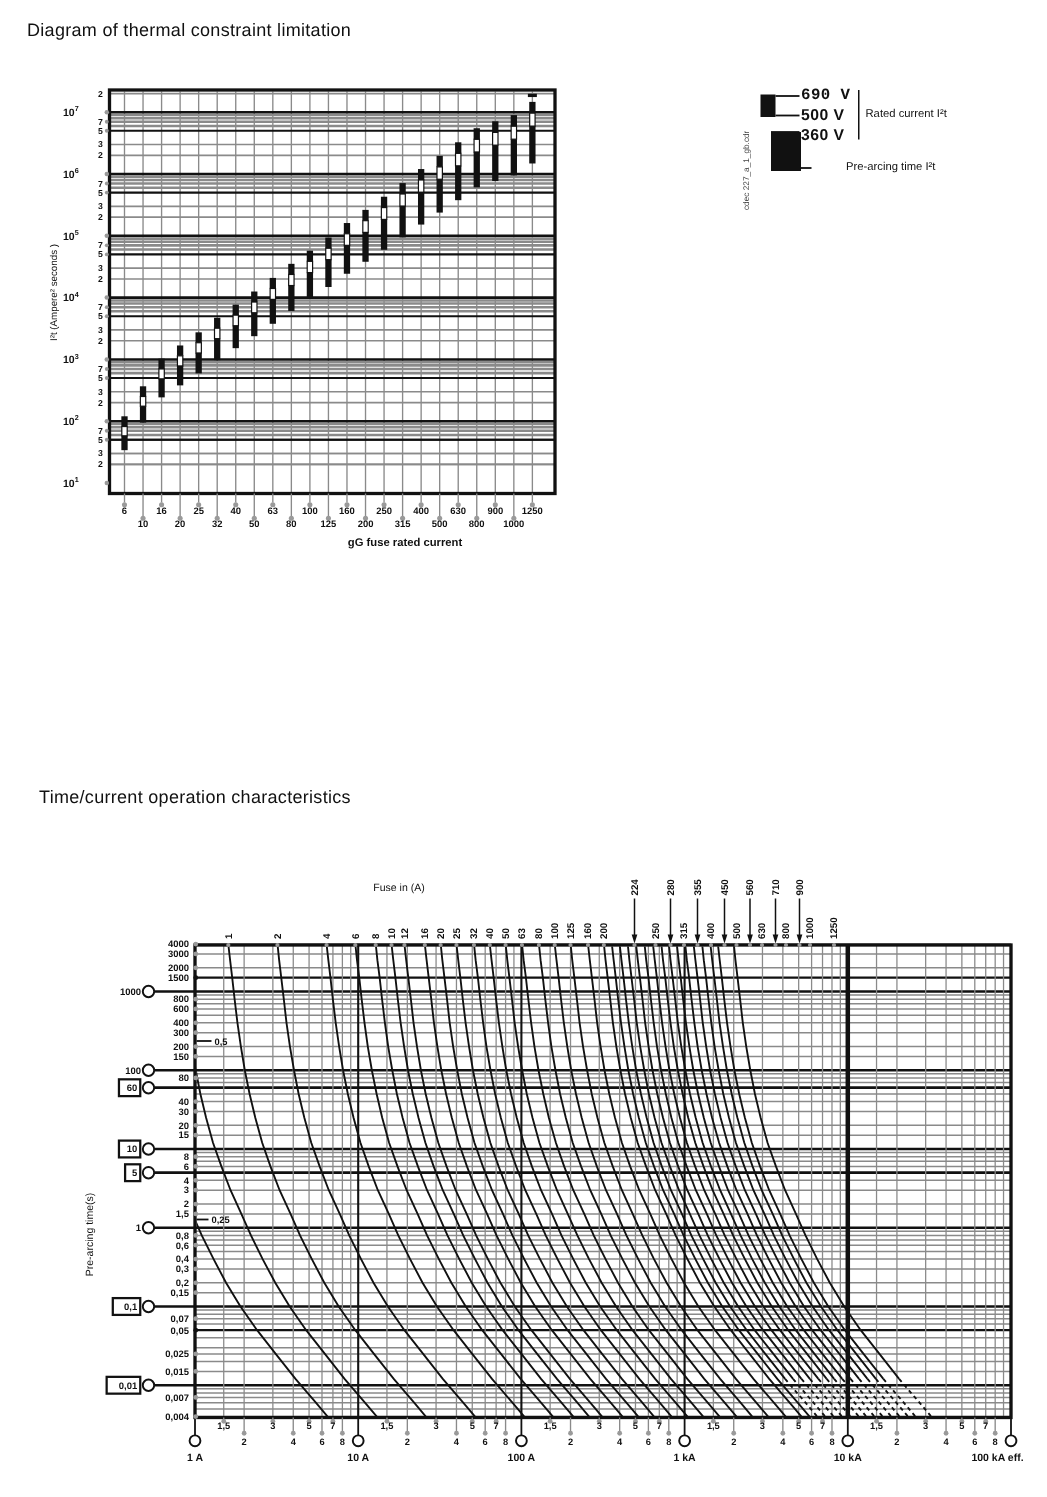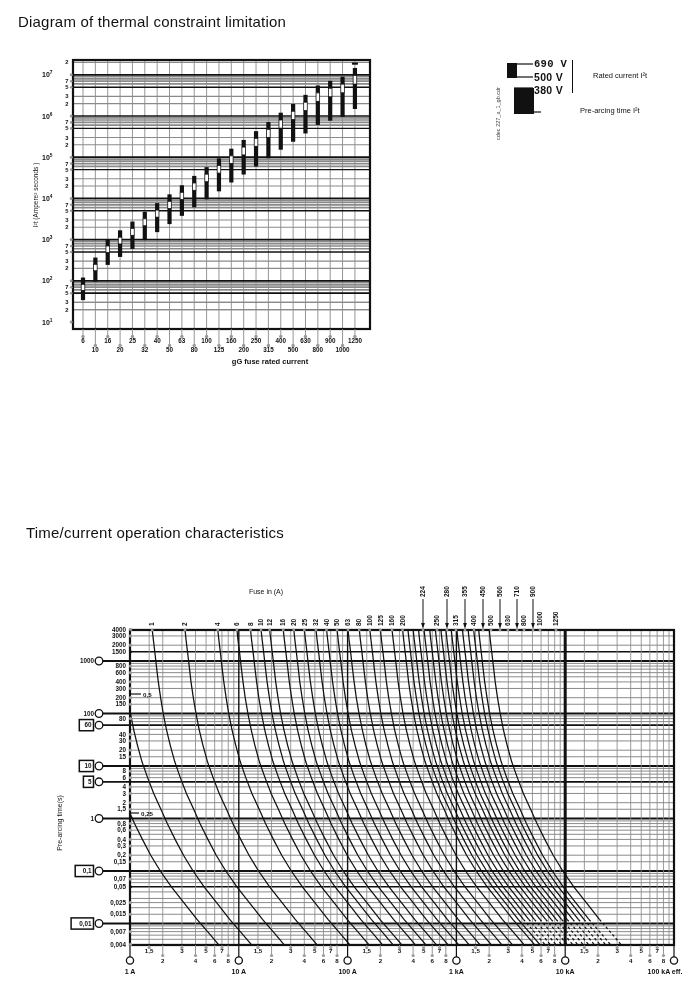--- a/index.html
+++ b/index.html
@@ -1,24 +1,24 @@
 <!DOCTYPE html>
 <html><head>
 <meta charset="utf-8">
 <style>
   html,body{margin:0;padding:0;background:#fff;}
   .page{position:relative;width:698px;height:998px;background:#fff;overflow:hidden;
         font-family:"Liberation Sans", sans-serif;color:#111;}
-  .title{position:absolute;font-size:15px;letter-spacing:.2px;color:#111;}
+  .title{position:absolute;font-size:12px;letter-spacing:.2px;color:#111;}
   #t1{left:18px;top:13px;}
   #t2{left:26px;top:524px;}
   #plot{position:absolute;left:0;top:0;}
   .legend-text{position:absolute;color:#111;}
   .v-label{font-size:10.5px;font-weight:600;letter-spacing:.3px;}
-  .s-label{font-size:7.5px;margin-left:16px;}
+  .s-label{font-size:7.5px;}
   .bracket{position:absolute;border-left:1.8px solid #111;}
   .fileref{position:absolute;font-size:5.5px;color:#444;transform:rotate(-90deg);transform-origin:left top;white-space:nowrap;}
 </style>
 </head>
 <body>
 
 <div class="page">
   <div class="title" id="t1">Diagram of thermal constraint limitation</div>
   <div class="title" id="t2">Time/current operation characteristics</div>
 
@@ -26,21 +26,21 @@
   <svg class="legend-glyph" width="60" height="70" style="position:absolute;left:500px;top:52px;">
     <rect x="7" y="11" width="10" height="15" fill="#111"></rect>
     <line x1="17" y1="12" x2="33" y2="12" stroke="#111" stroke-width="1.2"></line>
     <line x1="17" y1="25" x2="33" y2="25" stroke="#111" stroke-width="1.2"></line>
     <line x1="14" y1="36" x2="33" y2="36" stroke="#111" stroke-width="1.2"></line>
     <rect x="14" y="36" width="20" height="26" fill="#111"></rect>
     <line x1="34" y1="60" x2="41" y2="60" stroke="#111" stroke-width="1.2"></line>
   </svg>
   <div class="legend-text v-label" style="left:534px;top:58px;font-family:Liberation Mono, monospace;">690 V</div>
   <div class="legend-text v-label" style="left:534px;top:71px;">500 V</div>
-  <div class="legend-text v-label" style="left:534px;top:84px;">380 V</div>
+  <div class="legend-text v-label" style="left:534px;top:84px;">360 V</div>
   <div class="bracket" style="left:572px;top:60px;height:33px;"></div>
   <div class="legend-text s-label" style="left:577px;top:71px;">Rated current I²t</div>
   <div class="legend-text s-label" style="left:543px;top:106px;padding-left:21px;">Pre-arcing time I²t</div>
 
   <svg id="plot" width="698" height="998">
       <g>
         <g>
           <line x1="83" y1="61" x2="83" y2="329" stroke="#8a8a8a" stroke-width="0.9"></line>
           <line x1="95.36" y1="61" x2="95.36" y2="329" stroke="#8a8a8a" stroke-width="0.9"></line>
           <line x1="107.72" y1="61" x2="107.72" y2="329" stroke="#8a8a8a" stroke-width="0.9"></line>

